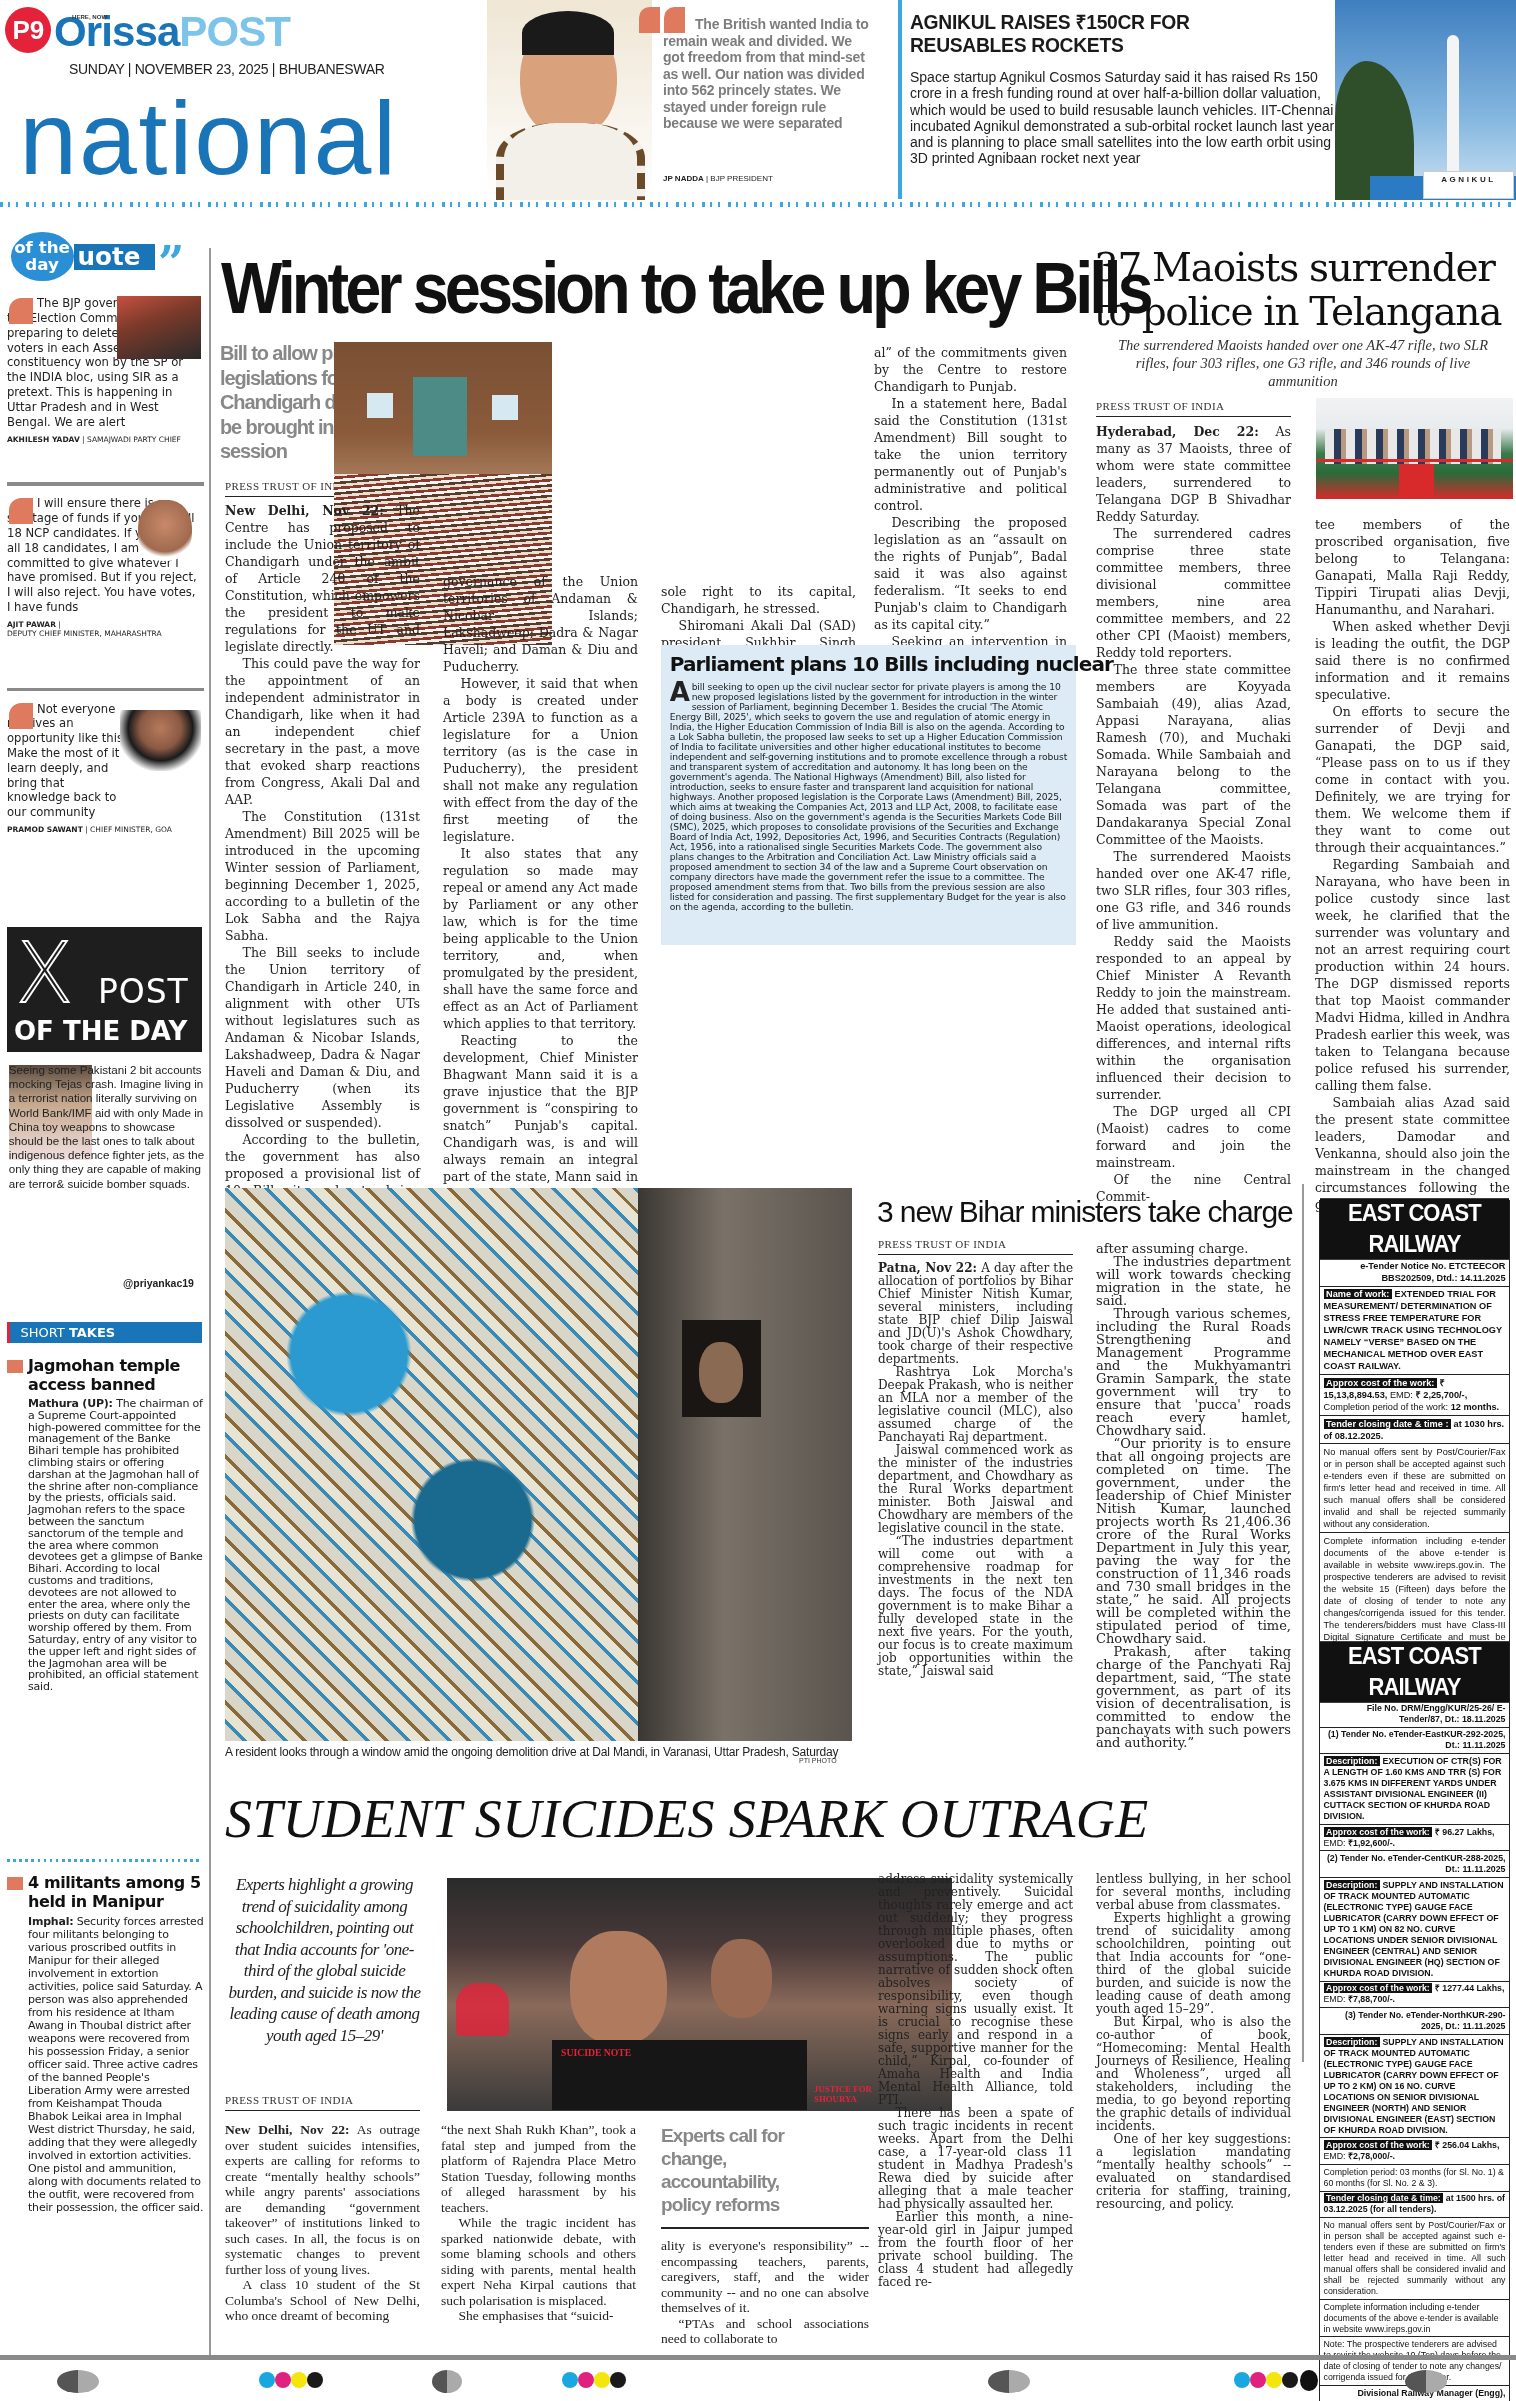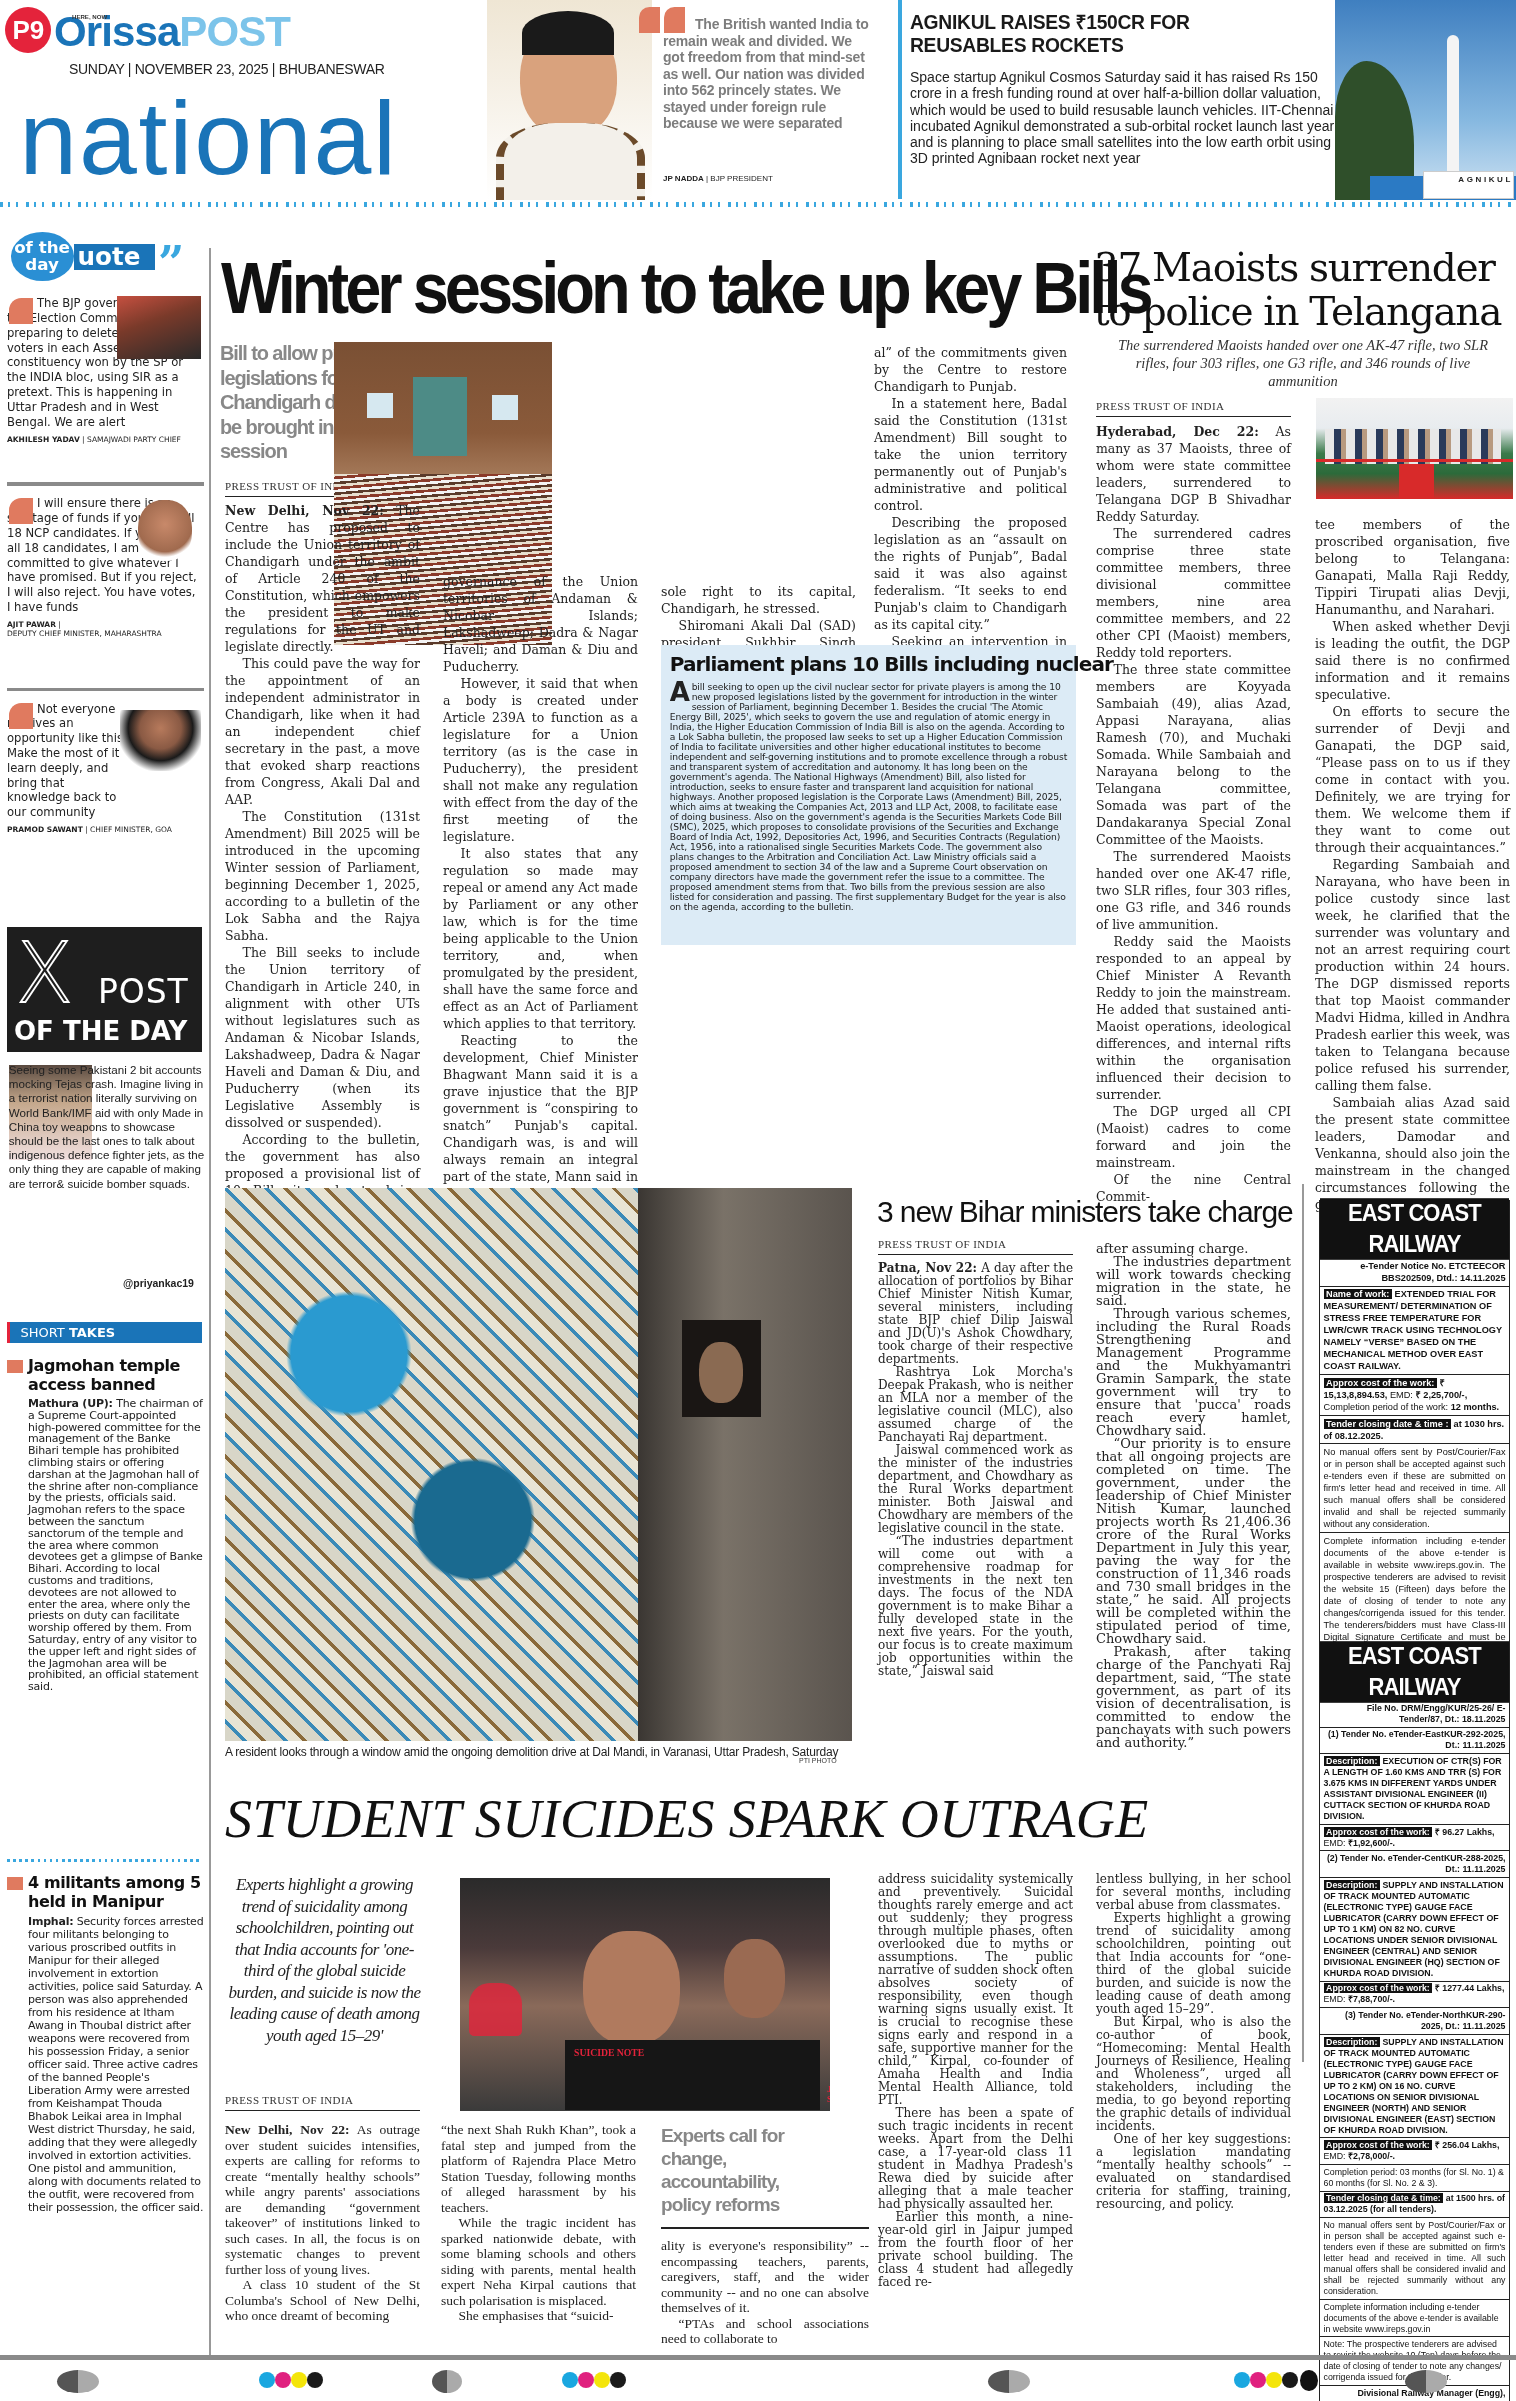--- a/index.html
+++ b/index.html
@@ -49,21 +49,21 @@
     <b data-name="quote-name">JP NADDA</b> <span>|</span> <span data-name="quote-title">BJP PRESIDENT</span>
   </div>
   <div class="abs" data-name="divider-vertical" style="left:898px;top:0;width:3.5px;height:199px;background:#3aa7df"></div>
 
   <div class="abs sans" data-name="agnikul-headline" style="left:910px;top:10.5px;width:281px;font-size:19.3px;line-height:23px;font-weight:bold;color:#1a1a1a;letter-spacing:-0.3px">AGNIKUL RAISES ₹150CR FOR REUSABLES ROCKETS</div>
   <div class="abs sans" data-name="agnikul-body" style="left:910px;top:69px;width:439px;font-size:14px;line-height:16.3px;color:#222">Space startup Agnikul Cosmos Saturday said it has raised Rs 150 crore in a fresh funding round at over half-a-billion dollar valuation, which would be used to build resusable launch vehicles. IIT-Chennai incubated Agnikul demonstrated a sub-orbital rocket launch last year and is planning to place small satellites into the low earth orbit using its 3D printed Agnibaan rocket next year</div>
   <div class="abs" data-name="agnikul-rocket-photo" style="left:1335px;top:0;width:182px;height:200px;background:linear-gradient(180deg,#3f7fc0 0%,#86b8e0 60%,#cfe3f3 100%);overflow:hidden">
     <div style="position:absolute;left:0;top:61px;width:79px;height:141px;background:#2f4f2a;border-radius:40% 60% 0 0"></div>
     <div style="position:absolute;left:112px;top:35px;width:12.3px;height:149px;background:#f4f4f4;border-radius:6.1px 6.1px 0 0"></div>
     <div style="position:absolute;left:35px;top:176px;width:147px;height:26px;background:#2b7ac4"></div>
-    <div style="position:absolute;left:88px;top:171px;width:91px;height:28px;background:#fff;border:0.9px solid #ccc;font:bold 8px 'Liberation Sans',sans-serif;letter-spacing:2.6px;text-align:right;padding-top:2.6px;color:#222" data-name="agnikul-sign">AGNIKUL</div>
+    <div style="position:absolute;left:88px;top:171px;width:91px;height:28px;background:#fff;border:0.9px solid #ccc;font:bold 8px 'Liberation Sans',sans-serif;letter-spacing:2.6px;text-align:center;padding-top:2.6px;color:#222" data-name="agnikul-sign">AGNIKUL</div>
   </div>
 </div>
 <div class="abs dashline" data-name="masthead-divider" style="left:0;top:202px;width:1517px"></div>
 
 <div class="abs" data-name="quote-of-day" style="left:7px;top:230px;width:197px">
   <div data-name="quote-of-day-header" style="position:relative;height:54px">
     <div style="position:absolute;left:3.5px;top:1.8px;width:63px;height:49px;border-radius:50%;background:#2a8fd4;color:#fff;font:bold 16.7px/16.7px 'DejaVu Sans',sans-serif;text-align:center;padding-top:7px" data-name="qotd-bubble">of the day</div>
     <div style="position:absolute;left:67px;top:14px;width:81px;height:26px;background:#1a74b8;color:#fff;font:bold 24.6px/26px 'DejaVu Sans',sans-serif;padding-left:3.5px" data-name="qotd-title">uote</div>
     <div style="position:absolute;left:151px;top:16px;font:bold 46px/35px 'DejaVu Serif',serif;color:#3aa7df" data-name="close-quote-icon">”</div>
   </div>
@@ -252,21 +252,21 @@
   <div class="row just" data-name="ad-manual">No manual offers sent by Post/Courier/Fax or in person shall be accepted against such e-tenders even if these are submitted on firm's letter head and received in time. All such manual offers shall be considered invalid and shall be rejected summarily without any consideration.</div>
   <div class="row" data-name="ad-info">Complete information including e-tender documents of the above e-tender is available in website www.ireps.gov.in</div>
   <div class="row" data-name="ad-note">Note: The prospective tenderers are advised to revisit the website 10 (Ten) days before the date of closing of tender to note any changes/ corrigenda issued for this tender.</div>
   <div class="row" style="text-align:right;font-weight:bold" data-name="ad-signatory">Divisional Railway Manager (Engg),</div>
   <div class="row" style="display:flex;justify-content:space-between;font-weight:bold" data-name="ad-footer"></div>
 </div>
 
 <div class="abs" data-name="suicides-headline" style="left:225px;top:1788px;width:1080px;font:italic 54px/63px 'Liberation Serif',serif;color:#111;letter-spacing:0.4px;white-space:nowrap">STUDENT SUICIDES SPARK OUTRAGE</div>
 <div class="abs" data-name="suicides-deck" style="left:225px;top:1874px;width:199px;font:italic 17px/21.5px 'Liberation Serif',serif;color:#222;text-align:center;letter-spacing:-0.5px">Experts highlight a growing trend of suicidality among schoolchildren, pointing out that India accounts for 'one-third of the global suicide burden, and suicide is now the leading cause of death among youth aged 15–29'</div>
 <div class="abs byline" data-name="suicides-byline" style="left:225px;top:2094px;width:195px">PRESS TRUST OF INDIA</div>
-<div class="abs" data-name="protest-photo" style="left:460px;top:1878px;width:370px;height:233px;background:linear-gradient(180deg,#2a2a2a 0%,#4a3a3a 30%,#8a6a5a 55%,#3a3a3a 100%);overflow:hidden">
+<div class="abs" data-name="protest-photo" style="left:447px;top:1878px;width:505px;height:233px;background:linear-gradient(180deg,#2a2a2a 0%,#4a3a3a 30%,#8a6a5a 55%,#3a3a3a 100%);overflow:hidden">
   <div style="position:absolute;left:123px;top:53px;width:97px;height:114px;border-radius:45%;background:#b07a5e"></div>
   <div style="position:absolute;left:264px;top:61px;width:61px;height:79px;border-radius:45%;background:#9a6a52"></div>
   <div style="position:absolute;left:105px;top:162px;width:255px;height:70px;background:#161616"></div>
   <div style="position:absolute;left:114px;top:169px;font:bold 9.7px 'Liberation Serif',serif;color:#e4233b" data-name="photo-sign">SUICIDE NOTE</div>
   <div style="position:absolute;left:367px;top:206px;width:61px;font:bold 8.8px 'Liberation Serif',serif;color:#e4233b" data-name="photo-sign">JUSTICE FOR SHOURYA</div>
   <div style="position:absolute;left:8.8px;top:105px;width:53px;height:53px;background:#e4233b;border-radius:40% 40% 10% 10%;opacity:.8"></div>
 </div>
 <div class="abs" data-name="suicides-pullquote" style="left:661px;top:2124px;width:132px;font:bold 19px/23px 'Liberation Sans',sans-serif;color:#888;letter-spacing:-0.9px">Experts call for change, accountability, policy reforms</div>
 <div class="abs" data-name="pullquote-rule" style="left:661px;top:2227px;width:208px;height:1.8px;background:#222"></div>
 

